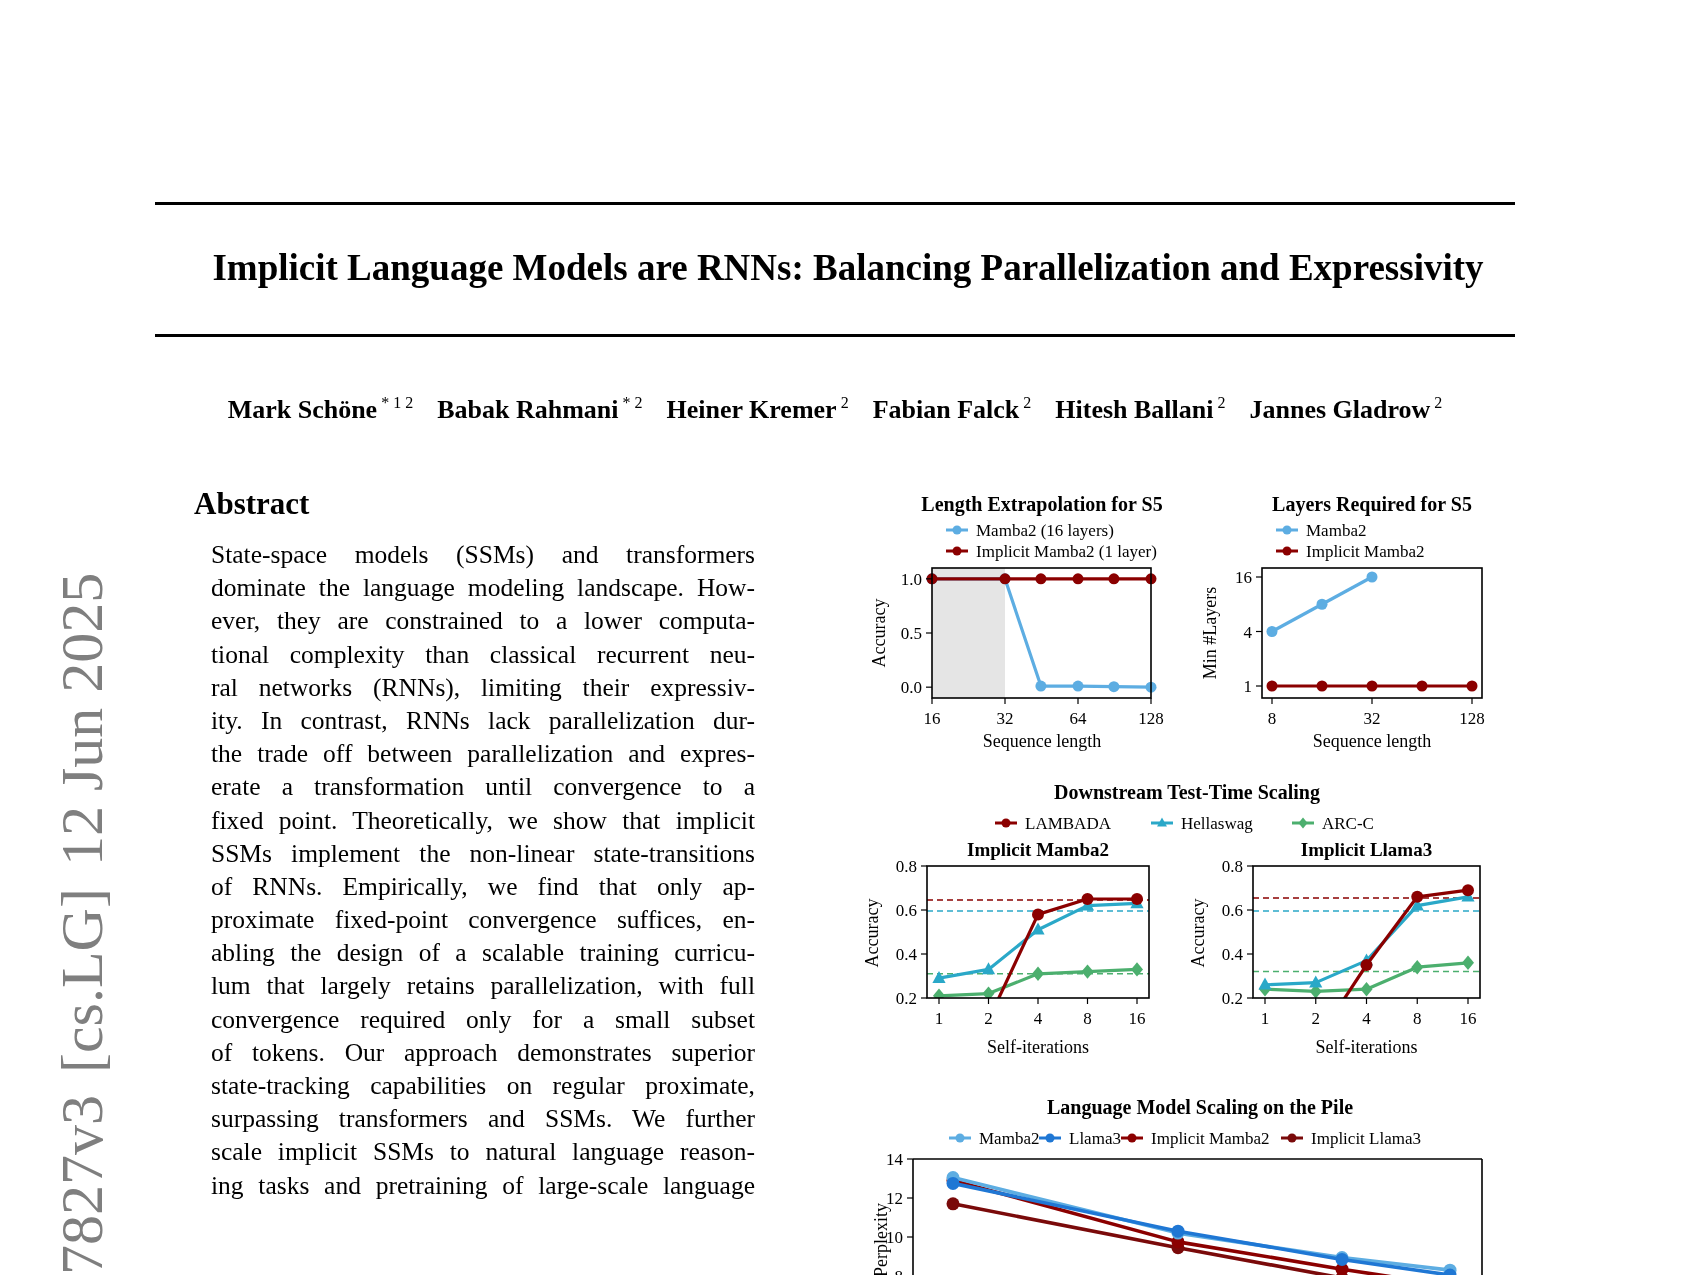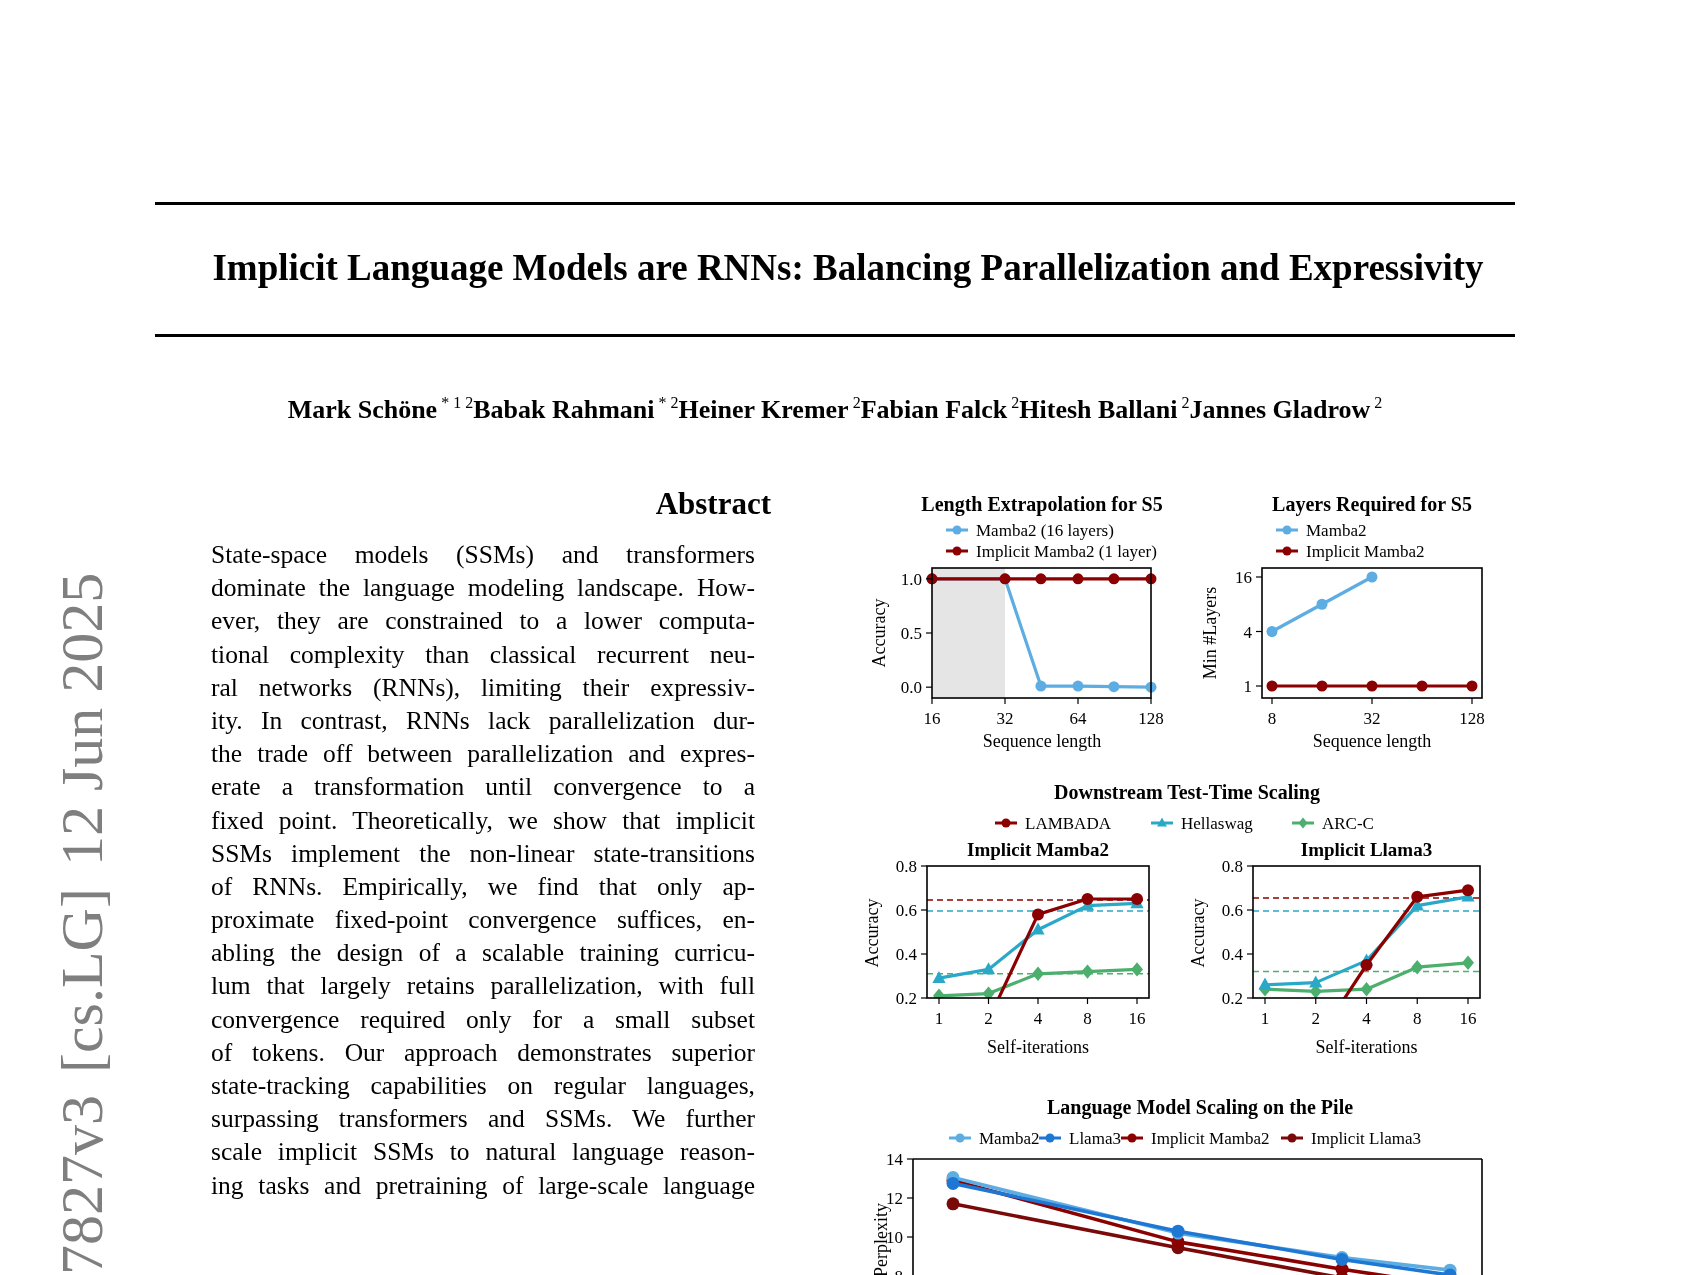--- a/index.html
+++ b/index.html
@@ -2,23 +2,23 @@
 <html><head>
 <meta charset="utf-8">
 <style>
   html, body { margin: 0; padding: 0; background: #ffffff; }
   body { width: 1700px; height: 1275px; position: relative; overflow: hidden; font-family: "Liberation Serif", "DejaVu Serif", serif; color: #000; }
   .arxiv-stamp { position: absolute; left: 48px; top: 1275px; transform-origin: 0 0; transform: rotate(-90deg); font-size: 60px; color: #7f7f7f; white-space: nowrap; letter-spacing: 0px; }
   .arxiv-stamp span { margin-right: 22px; }
   .rule { position: absolute; left: 155px; width: 1360px; height: 3px; background: #000; }
   .title { position: absolute; left: 168px; width: 1360px; top: 246px; text-align: center; font-size: 37px; font-weight: bold; white-space: nowrap; }
   .authors { position: absolute; left: 155px; width: 1360px; top: 394px; text-align: center; font-size: 26px; font-weight: bold; white-space: nowrap; }
-  .author { margin: 0 0; }
+  .author { margin: 0 12px; }
   .author sup { font-weight: normal; font-size: 16px; vertical-align: 10px; margin-left: 4px; }
-  .abs-head { position: absolute; left: 227px; width: 544px; top: 486px; text-align: right; font-size: 31px; font-weight: bold; }
+  .abs-head { position: absolute; left: 194px; width: 544px; top: 486px; text-align: left; font-size: 31px; font-weight: bold; }
   .abstract { position: absolute; left: 211px; width: 544px; top: 538px; font-size: 25.5px; line-height: 33.2px; text-align: justify; hyphens: manual; }
   .abstract .line { display: block; text-align: justify; text-align-last: justify; height: 33.2px; white-space: nowrap; }
   .abstract em { font-style: italic; }
   svg text { font-family: "Liberation Serif", "DejaVu Serif", serif; }
   .fig { position: absolute; left: 0; top: 0; }
 </style>
 </head>
 <body>
 
 <div class="arxiv-stamp"><span>7827v3</span><span>[cs.LG]</span><span>12 Jun 2025</span></div>
@@ -40,21 +40,21 @@
     <span class="line">the trade off between parallelization and expres-</span>
     <span class="line">erate a transformation until convergence to a</span>
     <span class="line">fixed point. Theoretically, we show that implicit</span>
     <span class="line">SSMs implement the non-linear state-transitions</span>
     <span class="line">of RNNs.  Empirically, we find that only ap-</span>
     <span class="line">proximate fixed-point convergence suffices, en-</span>
     <span class="line">abling the design of a scalable training curricu-</span>
     <span class="line">lum that largely retains parallelization, with full</span>
     <span class="line">convergence required only for a small subset</span>
     <span class="line">of tokens.  Our approach demonstrates superior</span>
-    <span class="line">state-tracking capabilities on regular languages,</span>
+    <span class="line">state-tracking capabilities on regular proximate,</span>
     <span class="line">surpassing transformers and SSMs.  We further</span>
     <span class="line">scale implicit SSMs to natural language reason-</span>
     <span class="line">ing tasks and pretraining of large-scale language</span>
   </div>
 
 <svg class="fig" width="1700" height="1275" id="fig">
     <g>
       <text x="1042" y="511" font-size="20" font-weight="bold" text-anchor="middle">Length Extrapolation for S5</text>
       <line x1="946" y1="530" x2="968" y2="530" stroke="#5dade2" stroke-width="3"></line>
       <circle cx="957" cy="530" r="4.5" fill="#5dade2"></circle>

